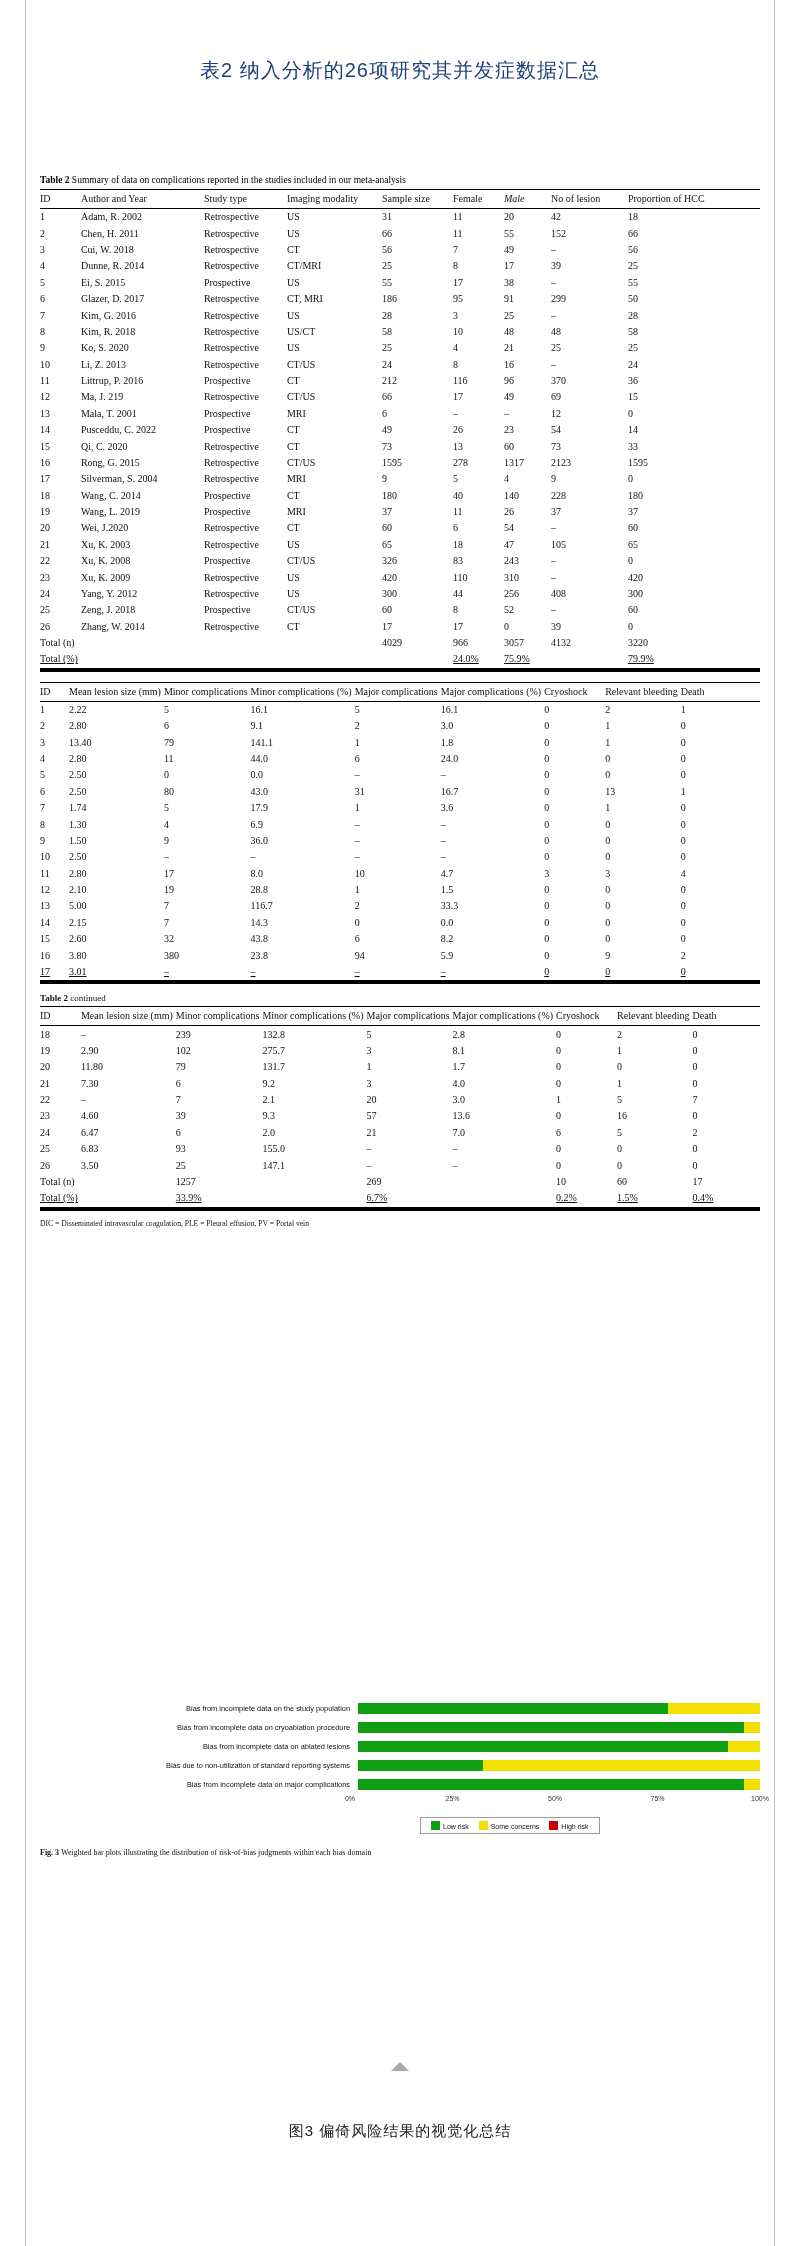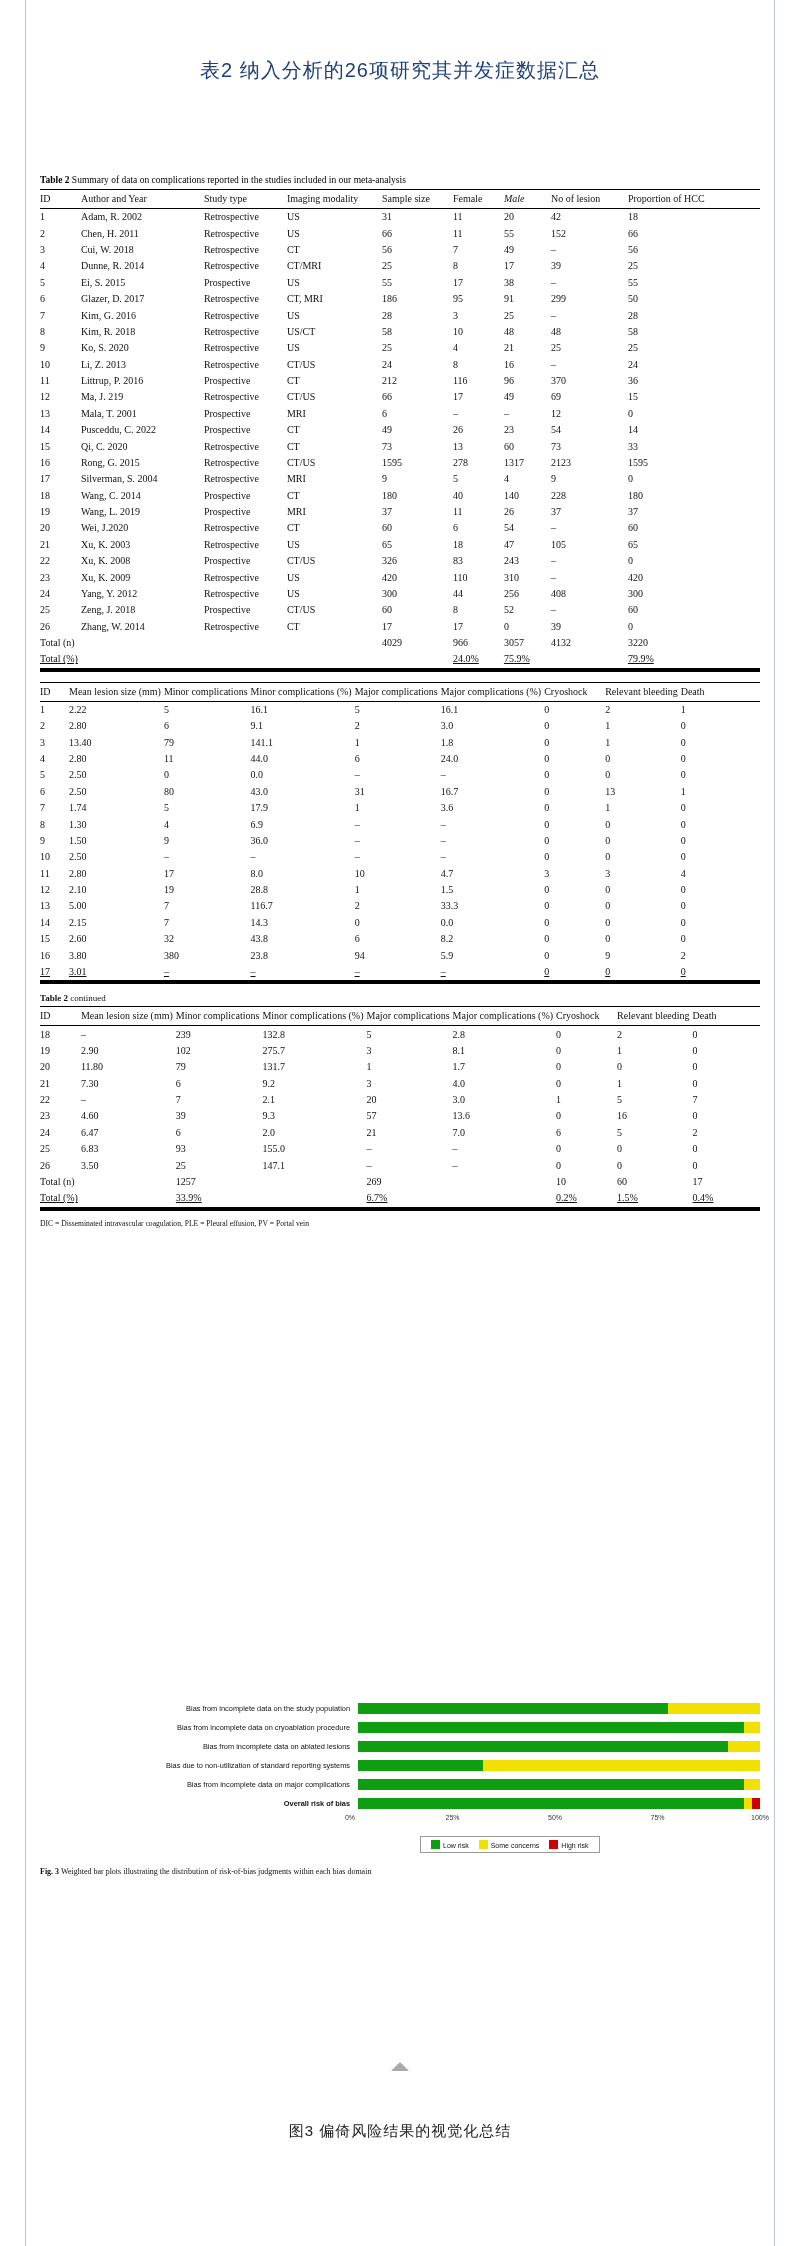--- a/index.html
+++ b/index.html
@@ -892,28 +892,20 @@
             <div style="width: 69%; background: rgb(242, 224, 0);"></div>
           </div>
         </div>
         <div class="c-row">
           <div class="c-label">Bias from incomplete data on major complications</div>
           <div class="c-bar">
             <div style="width: 96%; background: rgb(15, 157, 17);"></div>
             <div style="width: 4%; background: rgb(242, 224, 0);"></div>
           </div>
         </div>
-        <div class="c-row">
-          <div class="c-label bold">Overall risk of bias</div>
-          <div class="c-bar">
-            <div style="width: 96%; background: rgb(15, 157, 17);"></div>
-            <div style="width: 2%; background: rgb(242, 224, 0);"></div>
-            <div style="width: 2%; background: rgb(204, 0, 0);"></div>
-          </div>
-        </div>
       </div>
     <div class="axis" id="chartAxis">
         <span style="left: 0%;">0%</span>
         <span style="left: 25%;">25%</span>
         <span style="left: 50%;">50%</span>
         <span style="left: 75%;">75%</span>
         <span style="left: 100%;">100%</span>
       </div>
     <div class="legend" id="chartLegend">
         <span><i style="background: rgb(15, 157, 17);"></i><span>Low risk</span></span>

